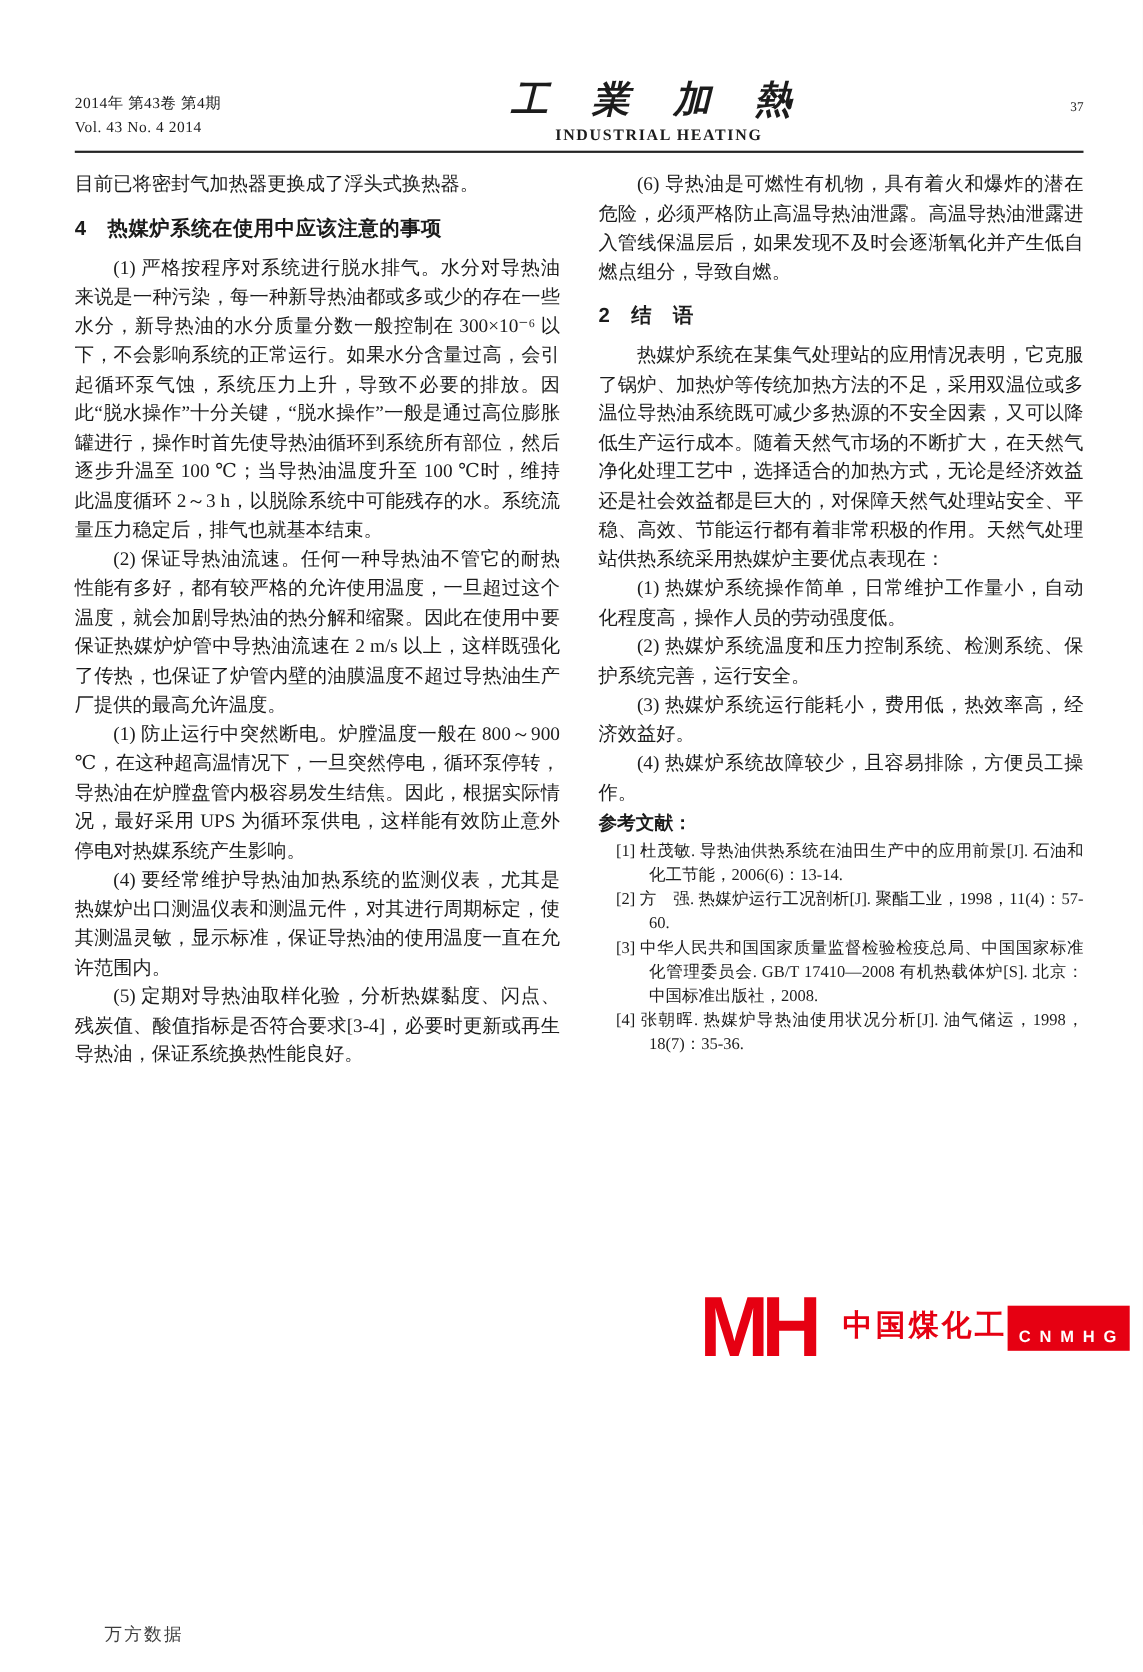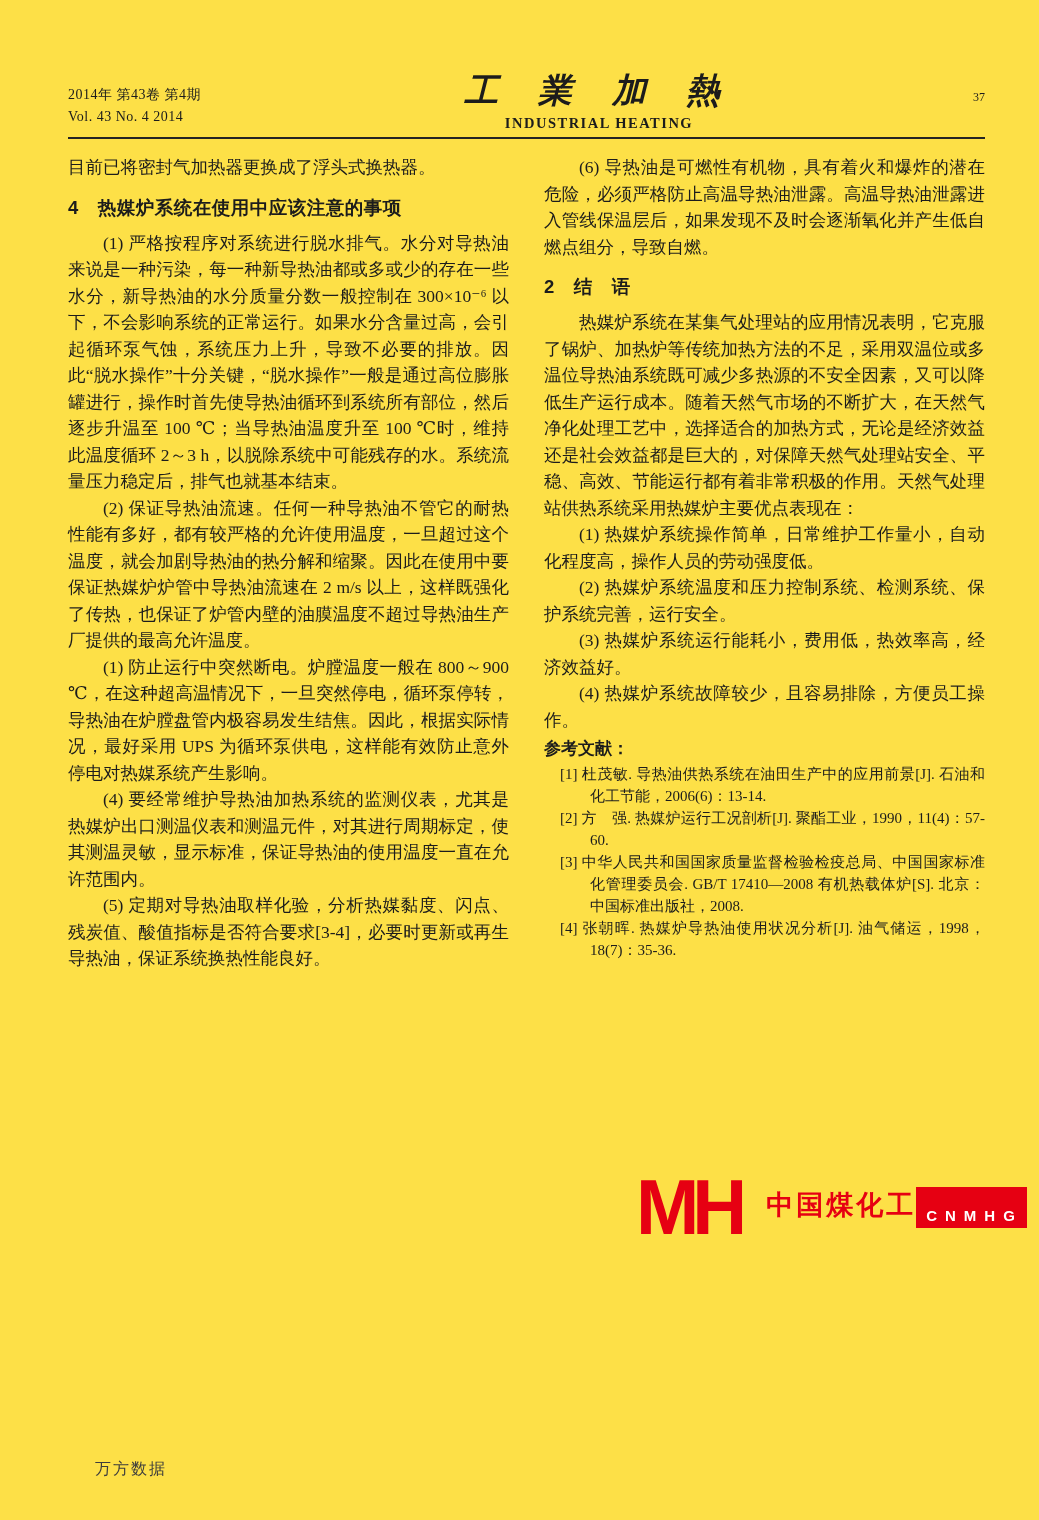--- a/index.html
+++ b/index.html
@@ -1,20 +1,20 @@
 <!DOCTYPE html>
 <html style="--accent: #e60012;"><head>
 <meta charset="utf-8">
 <style>
   * { margin:0; padding:0; box-sizing:border-box; }
   html,body { background:#d9d9d9; }
   body { font-family:"Liberation Serif","DejaVu Serif",serif; }
   .page {
     position:relative; width:1039px; height:1520px; margin:0 auto;
-    background:#fde047; color:#1c1c1c; overflow:hidden;
+    background:#ffffff; color:#1c1c1c; overflow:hidden;
   }
   
   .header { display:flex; align-items:flex-start; padding:84px 54px 0 68px; }
   .header-left { width:215px; font-size:14px; line-height:1.55; letter-spacing:0.5px; }
   .header-center { flex:1; text-align:center; margin-top:-16px; }
   .journal-title {
     font-size:34px; font-weight:bold; font-style:italic; letter-spacing:14px;
     font-family:"DejaVu Serif","Liberation Serif",serif; white-space:nowrap;
   }
   .journal-subtitle {
@@ -55,21 +55,21 @@
     color:var(--accent,#e60012); font-size:27px; font-weight:bold;
     letter-spacing:3px; margin-bottom:5px; white-space:nowrap;
   }
   .logo-en {
     font-family:"Liberation Sans","DejaVu Sans",sans-serif;
     background:var(--accent,#e60012); color:#ffffff; font-weight:bold;
     font-size:15px; letter-spacing:8px; padding:20px 4px 3px 10px; width:fit-content;
   }
   
   .footer {
-    position:absolute; left:95px; bottom:40px;
+    position:absolute; left:95px; bottom:23px;
     font-family:Liberation Serif, serif;
     font-size:16px; color:#3d3d3d; letter-spacing:2px;
   }
 </style>
 </head>
 <body>
 
 <div class="page">
 
   <header class="header">
@@ -102,21 +102,21 @@
       <p class="body">(6) 导热油是可燃性有机物，具有着火和爆炸的潜在危险，必须严格防止高温导热油泄露。高温导热油泄露进入管线保温层后，如果发现不及时会逐渐氧化并产生低自燃点组分，导致自燃。</p>
       <h2 class="section-heading">2　结　语</h2>
       <p class="body">热媒炉系统在某集气处理站的应用情况表明，它克服了锅炉、加热炉等传统加热方法的不足，采用双温位或多温位导热油系统既可减少多热源的不安全因素，又可以降低生产运行成本。随着天然气市场的不断扩大，在天然气净化处理工艺中，选择适合的加热方式，无论是经济效益还是社会效益都是巨大的，对保障天然气处理站安全、平稳、高效、节能运行都有着非常积极的作用。天然气处理站供热系统采用热媒炉主要优点表现在：</p>
       <p class="body">(1) 热媒炉系统操作简单，日常维护工作量小，自动化程度高，操作人员的劳动强度低。</p>
       <p class="body">(2) 热媒炉系统温度和压力控制系统、检测系统、保护系统完善，运行安全。</p>
       <p class="body">(3) 热媒炉系统运行能耗小，费用低，热效率高，经济效益好。</p>
       <p class="body">(4) 热媒炉系统故障较少，且容易排除，方便员工操作。</p>
 
       <p class="refs-heading">参考文献：</p>
       <p class="ref">[1] 杜茂敏. 导热油供热系统在油田生产中的应用前景[J]. 石油和化工节能，2006(6)：13-14.</p>
-      <p class="ref">[2] 方　强. 热媒炉运行工况剖析[J]. 聚酯工业，1990，11(4)：57-60.</p>
+      <p class="ref">[2] 方　强. 热媒炉运行工况剖析[J]. 聚酯工业，1998，11(4)：57-60.</p>
       <p class="ref">[3] 中华人民共和国国家质量监督检验检疫总局、中国国家标准化管理委员会. GB/T 17410—2008 有机热载体炉[S]. 北京：中国标准出版社，2008.</p>
       <p class="ref">[4] 张朝晖. 热媒炉导热油使用状况分析[J]. 油气储运，1998，18(7)：35-36.</p>
 
       <div class="logo">
         <div class="logo-mark">MH</div>
         <div class="logo-text">
           <div class="logo-cn">中国煤化工</div>
           <div class="logo-en">CNMHG</div>
         </div>
       </div>

